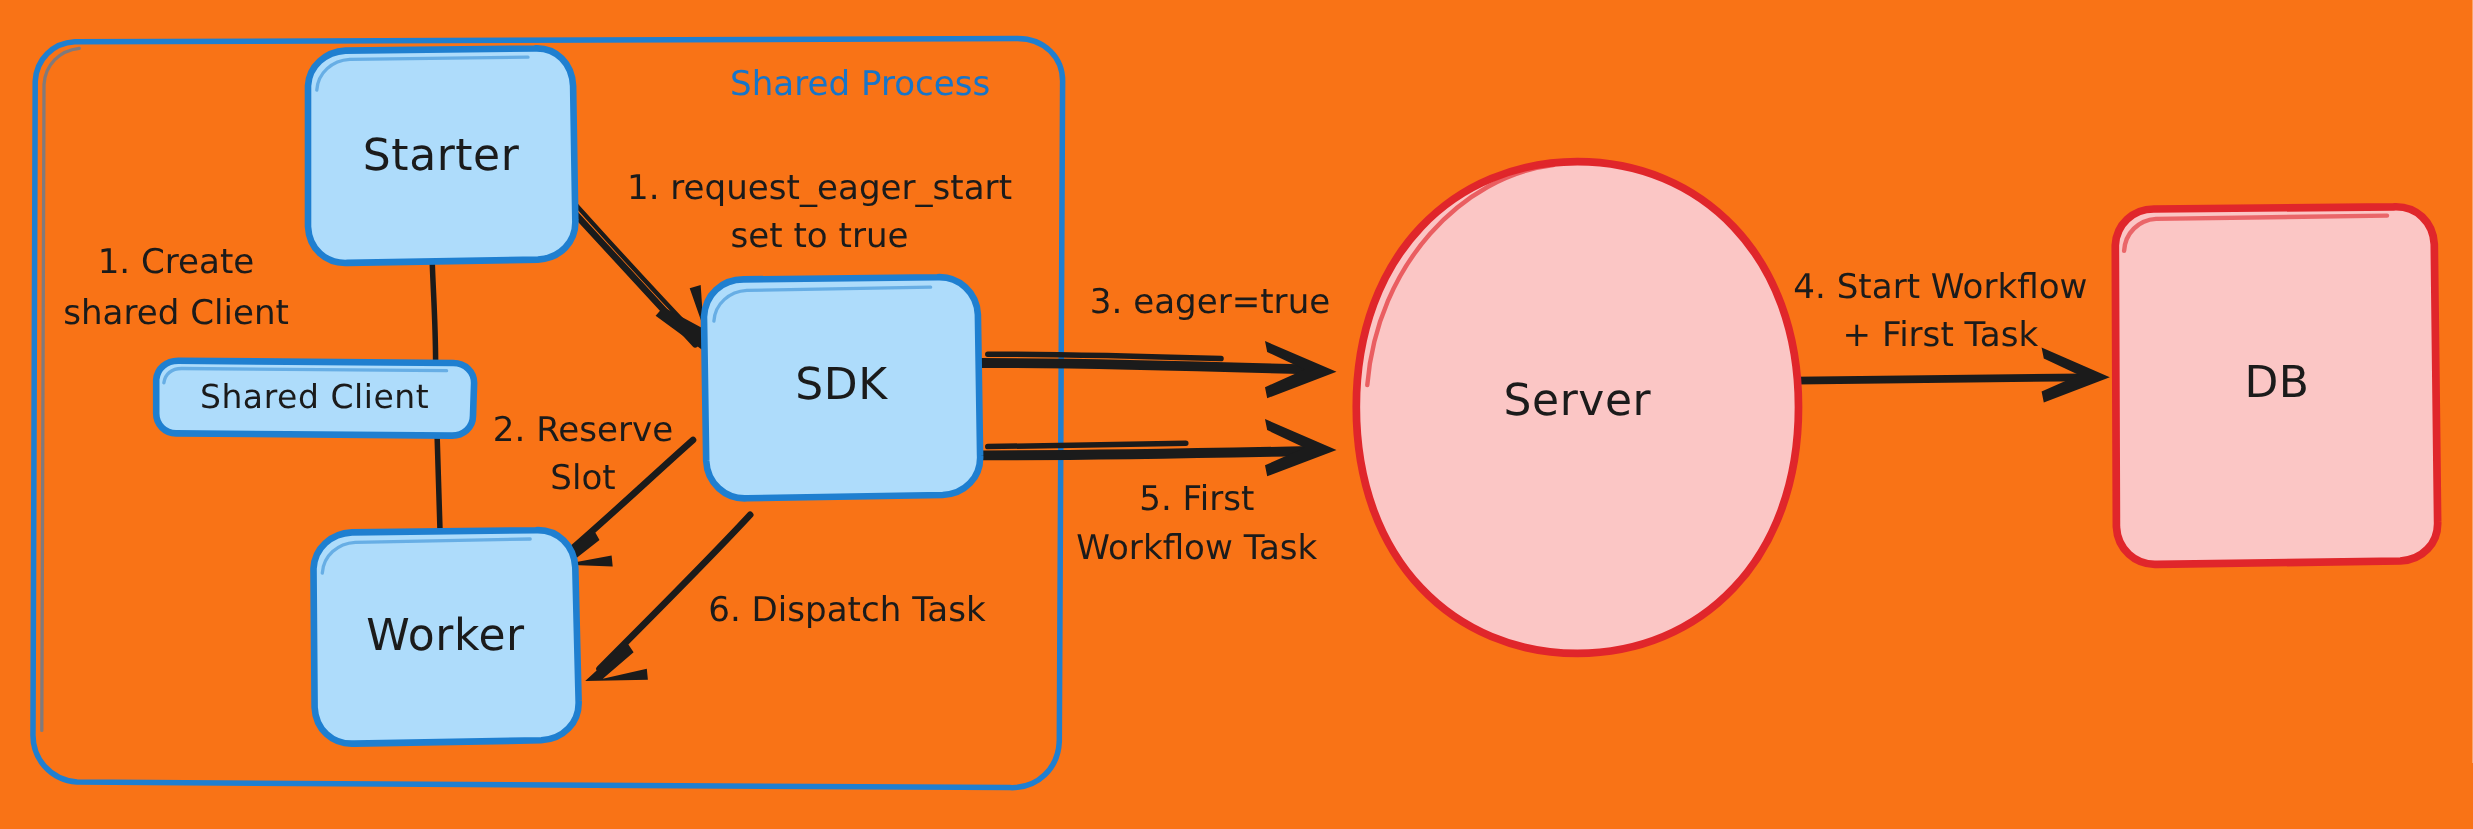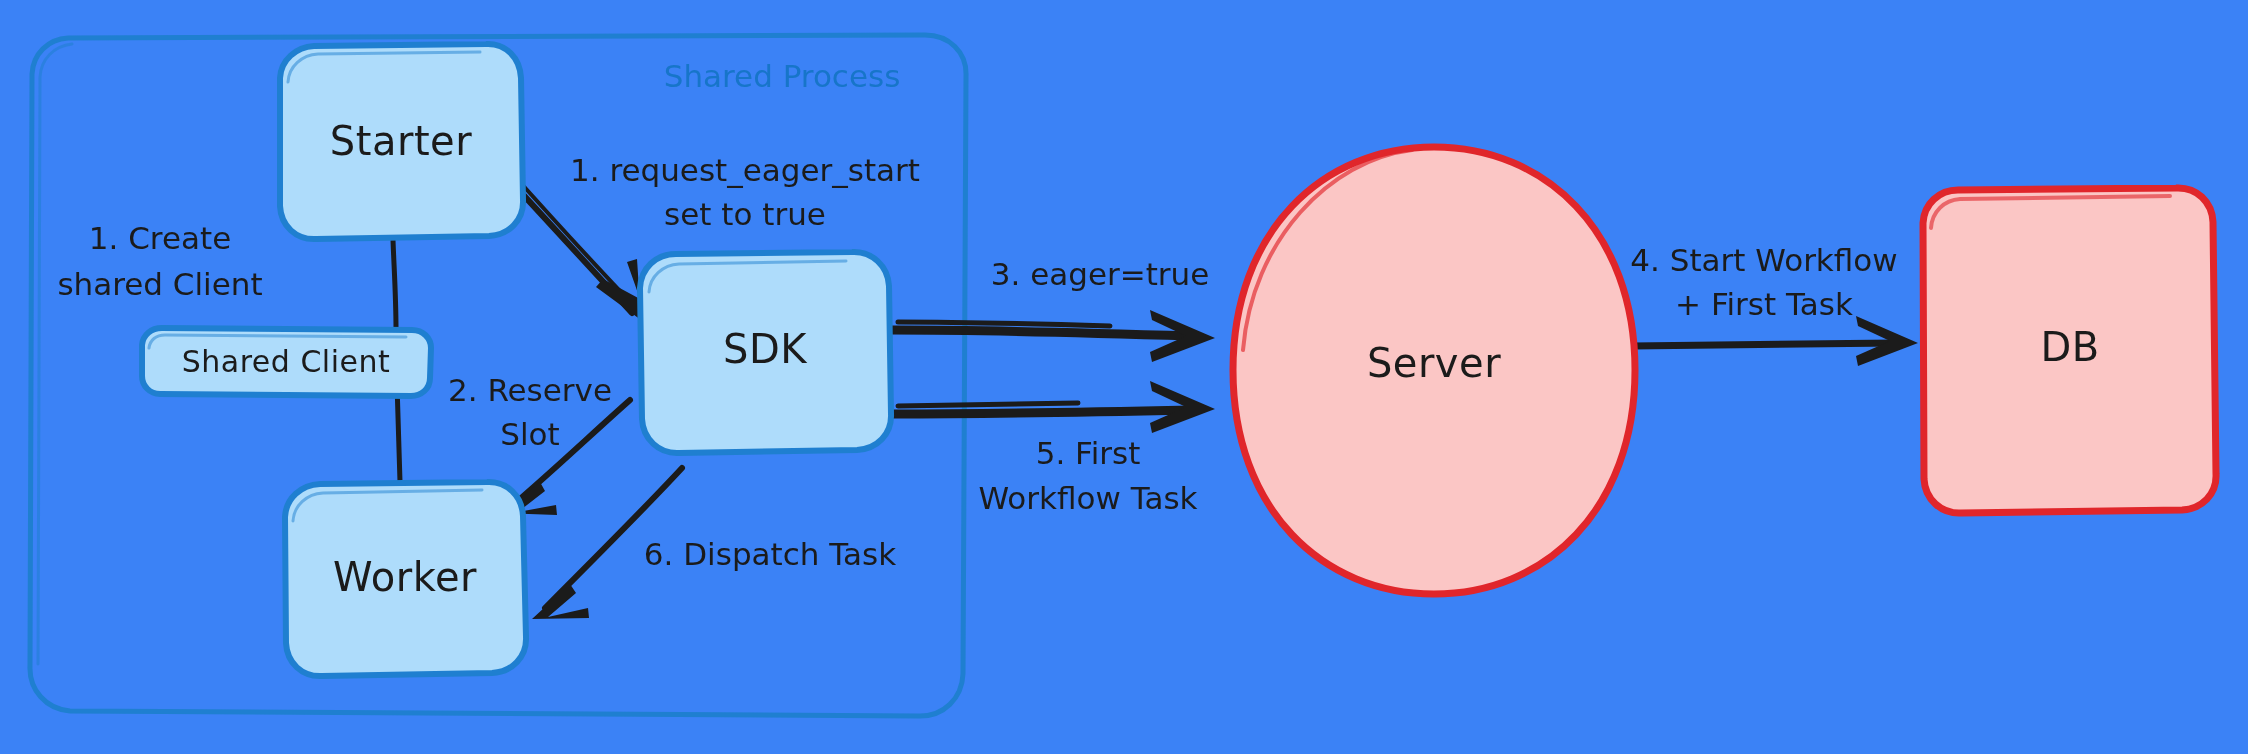--- a/index.html
+++ b/index.html
@@ -8,21 +8,21 @@
     padding: 0;
     background: #ffffff;
   }
   body {
     font-family: "DejaVu Sans", sans-serif;
   }
   #canvas {
     position: relative;
     width: 2248px;
     height: 754px;
-    background: #3b82f6;
+    background: #f97316;
     overflow: hidden;
   }
   #diagram-svg {
     position: absolute;
     left: 0;
     top: 0;
     width: 2248px;
     height: 754px;
   }
   .node-label,

